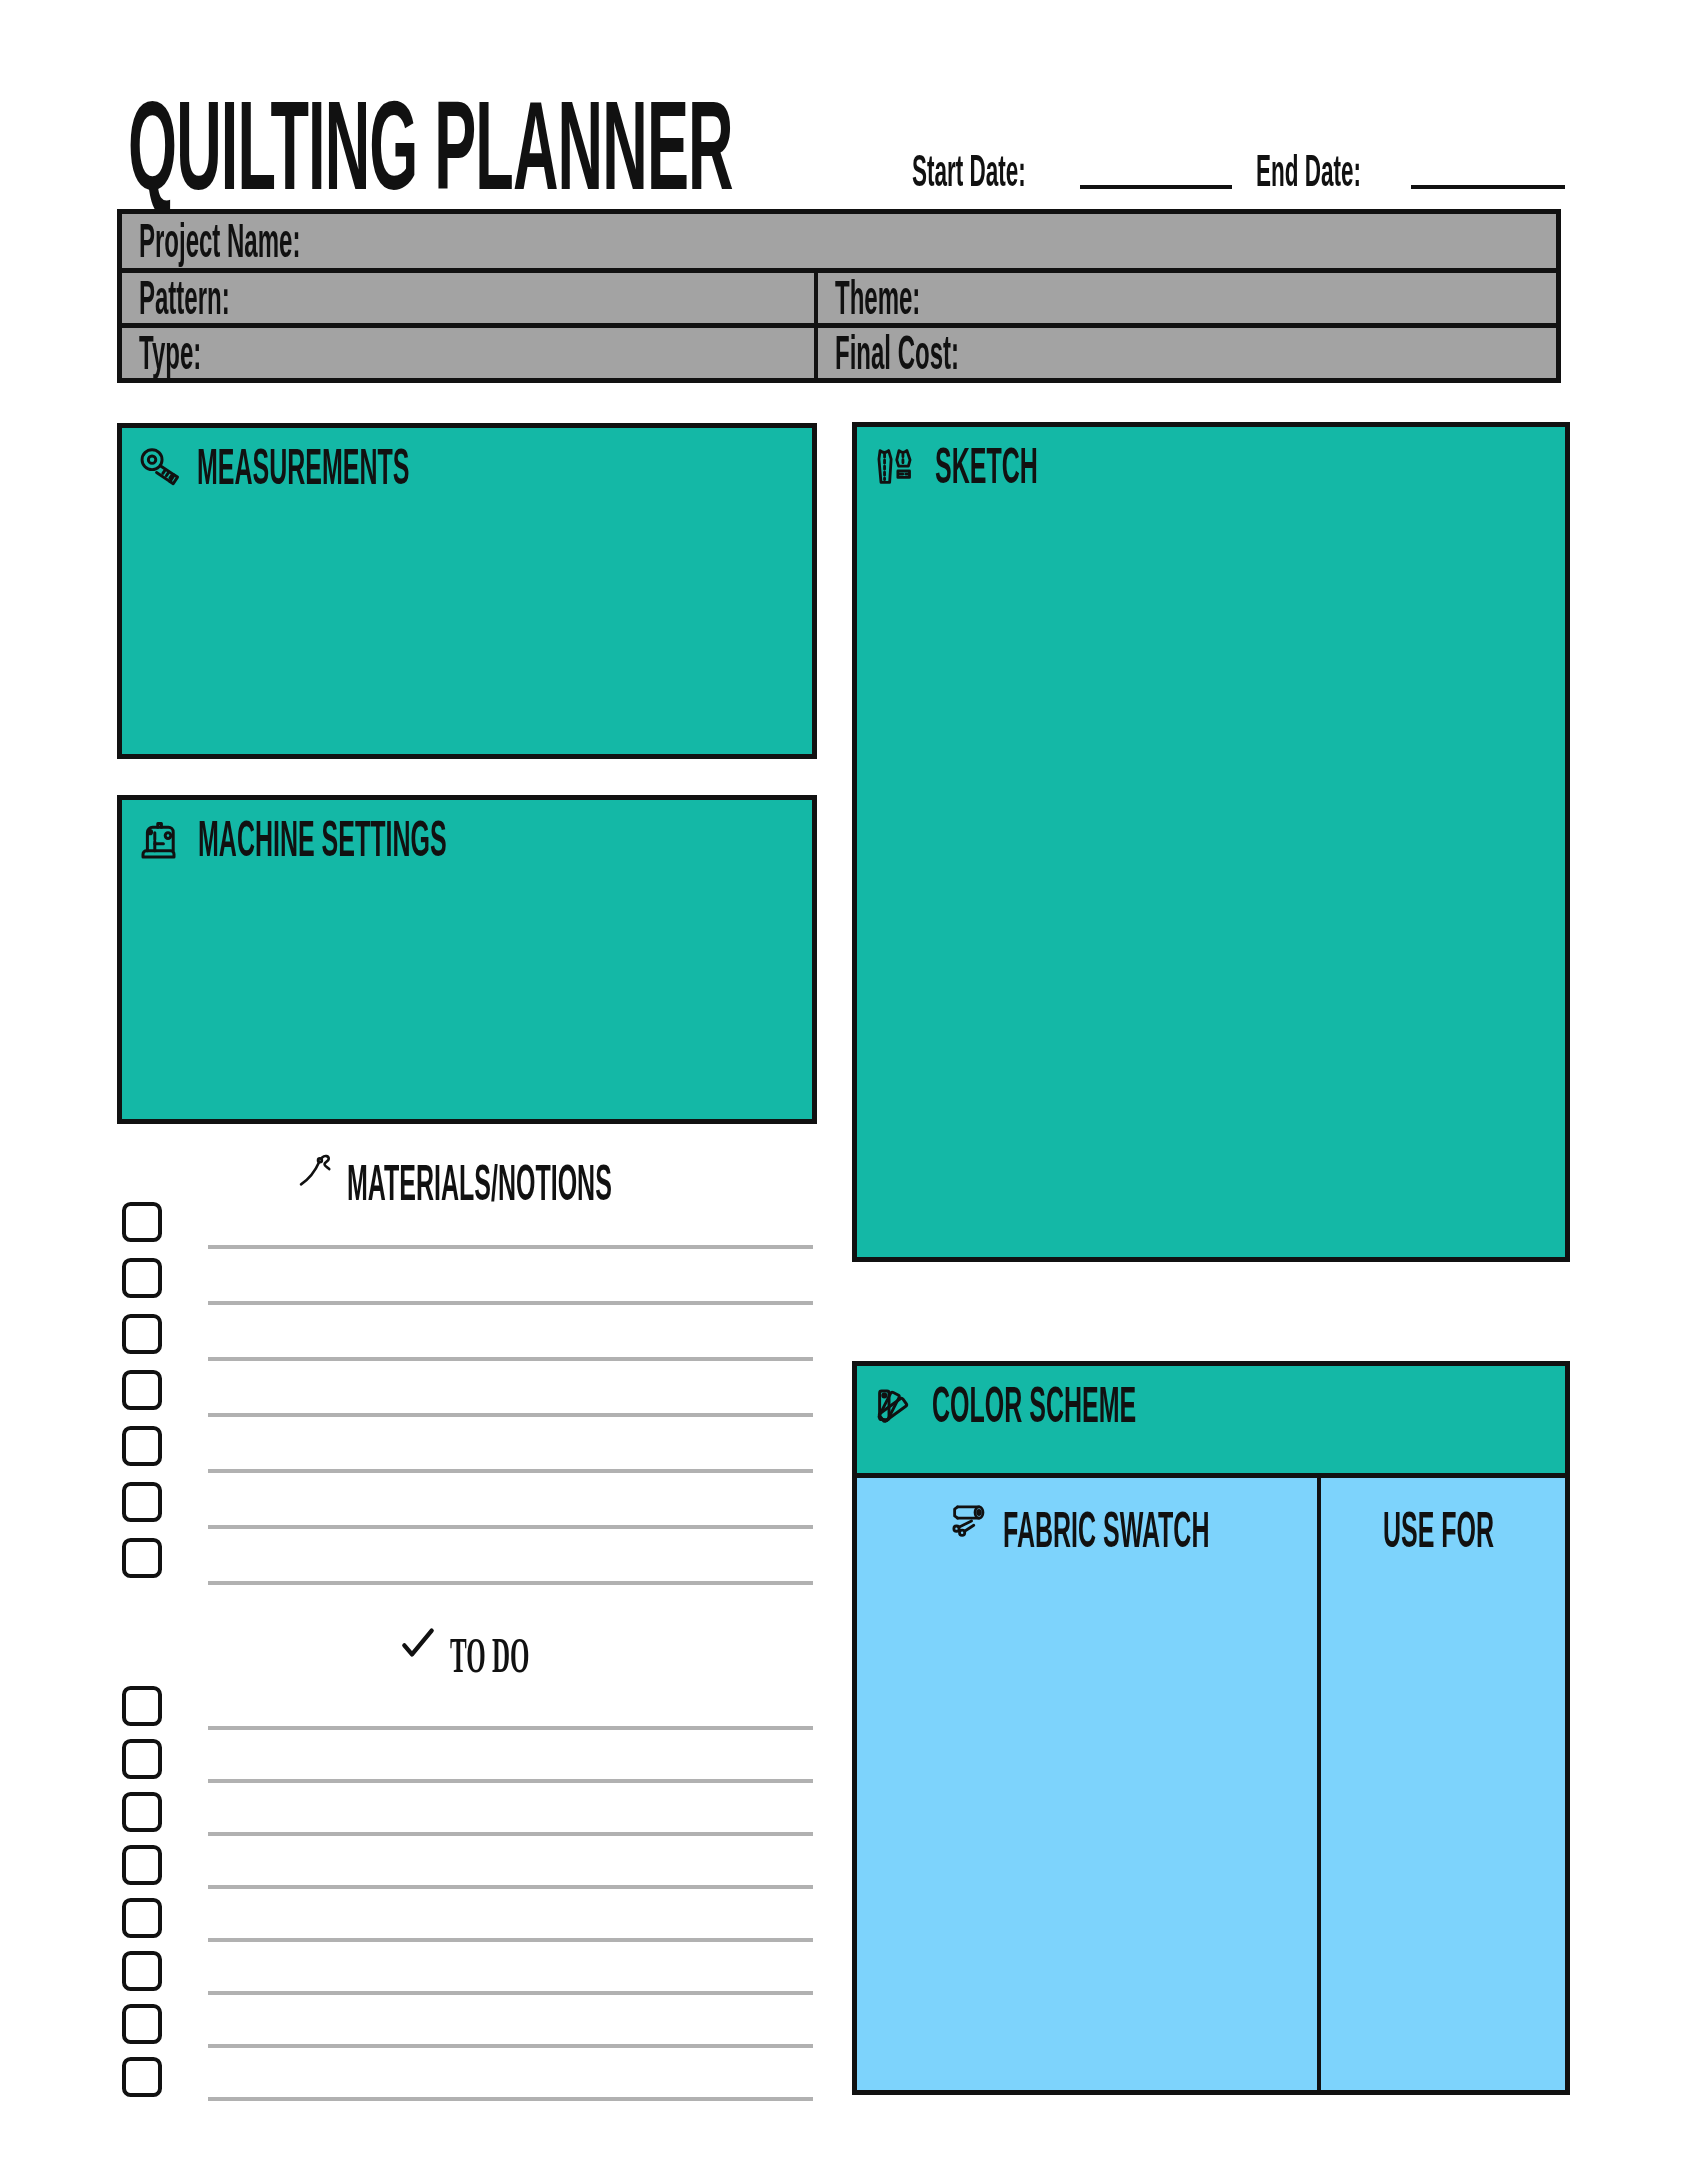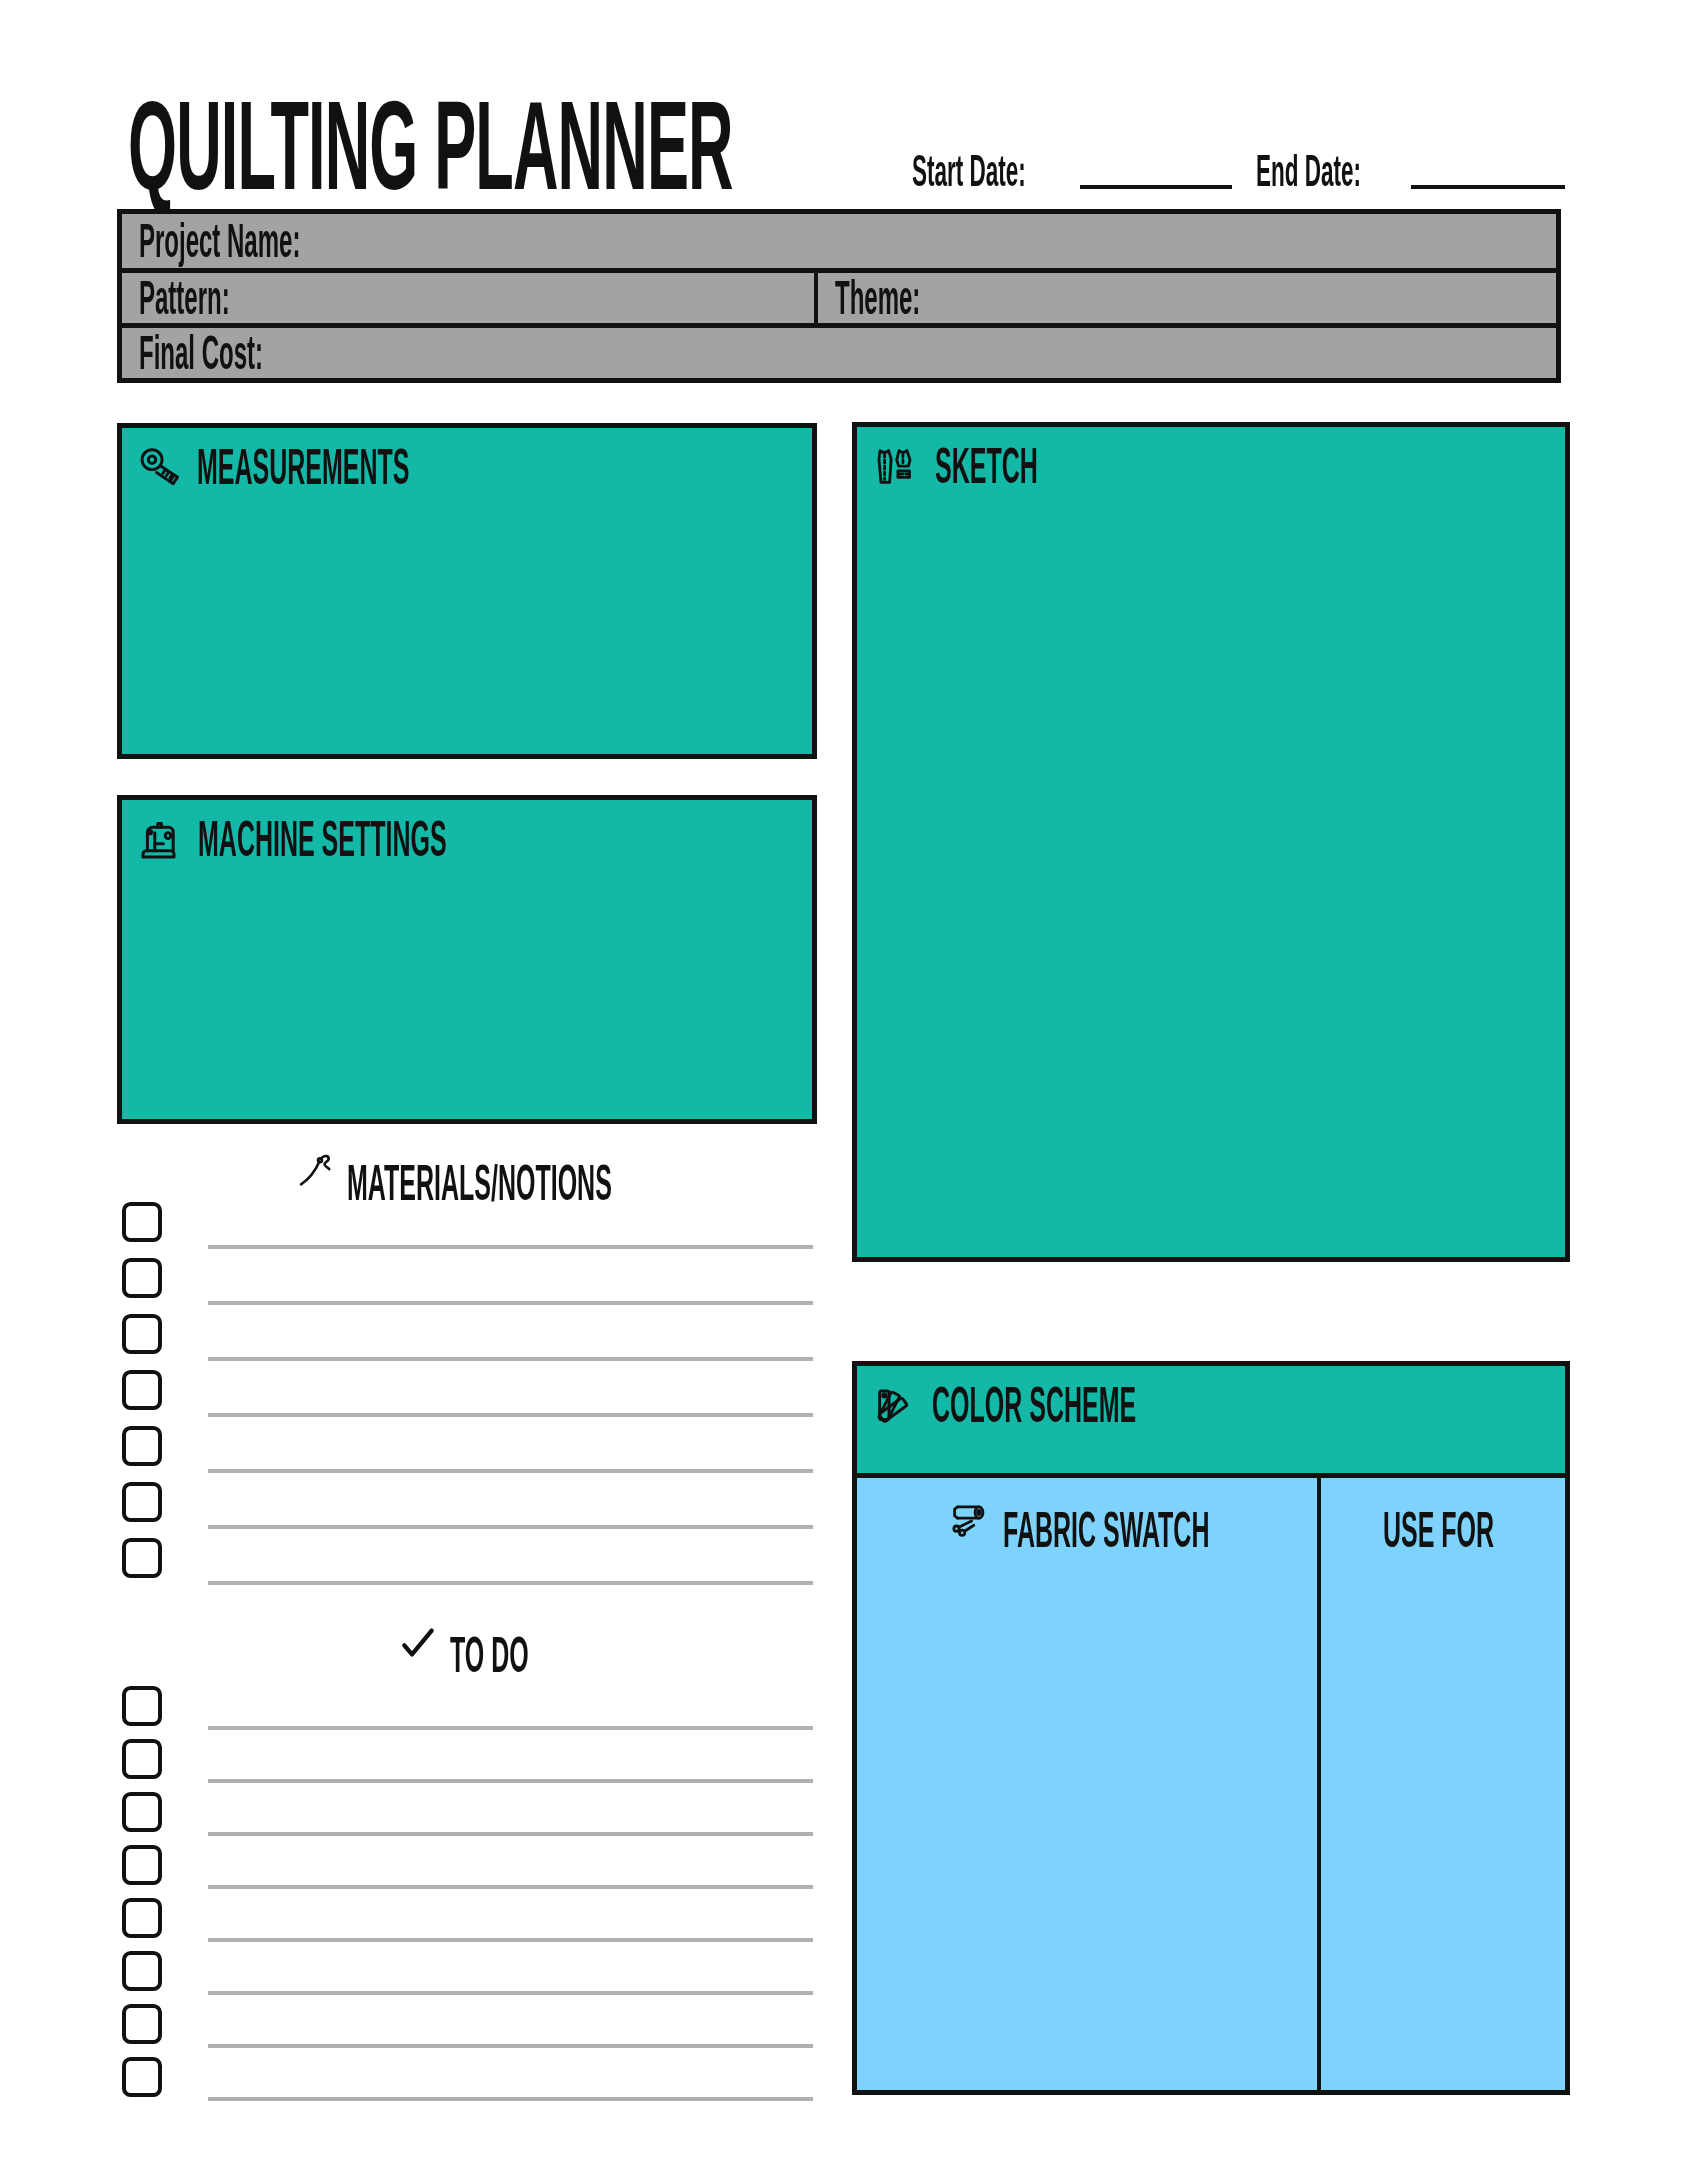--- a/index.html
+++ b/index.html
@@ -79,20 +79,23 @@
     </div>
     <div class="info-row bordered h-64">
       <div class="info-cell cell-left">
         <span class="sq">Pattern:</span>
       </div>
       <div class="info-cell cell-right">
         <span class="sq">Theme:</span>
       </div>
     </div>
     <div class="info-row bordered h-60">
+      <div class="info-cell cell-left">
+        <span class="sq">Type:</span>
+      </div>
       <div class="info-cell cell-right">
         <span class="sq">Final Cost:</span>
       </div>
     </div>
   </div>
 
   <div class="box" style="left:117px;top:423px;width:700px;height:336px;">
     <div class="box-header">
       <span class="icon">
         <svg width="47" height="47" viewBox="0 0 24 24">
@@ -174,21 +177,21 @@
         <span class="write-line"></span>
       </div>
     </div>
 
   <div class="list-heading" style="top:1615px;">
     <span class="icon">
       <svg width="40" height="40" viewBox="0 0 24 24">
         <path d="M3.8 13.4 l4.6 5.4 L20.2 4.6" style="stroke-width:2.6"></path>
       </svg>
     </span>
-    <span class="fit" style="width:86px;"><span class="sq">TO DO</span></span>
+    <span class="fit" style="width:86px;font-family:Liberation Serif, serif;"><span class="sq">TO DO</span></span>
   </div>
 
   <div class="checklist" style="top:1682px;">
 
       <div class="check-row rh-61">
         <span class="checkbox"></span>
         <span class="write-line"></span>
       </div>
 
       <div class="check-row rh-61">

